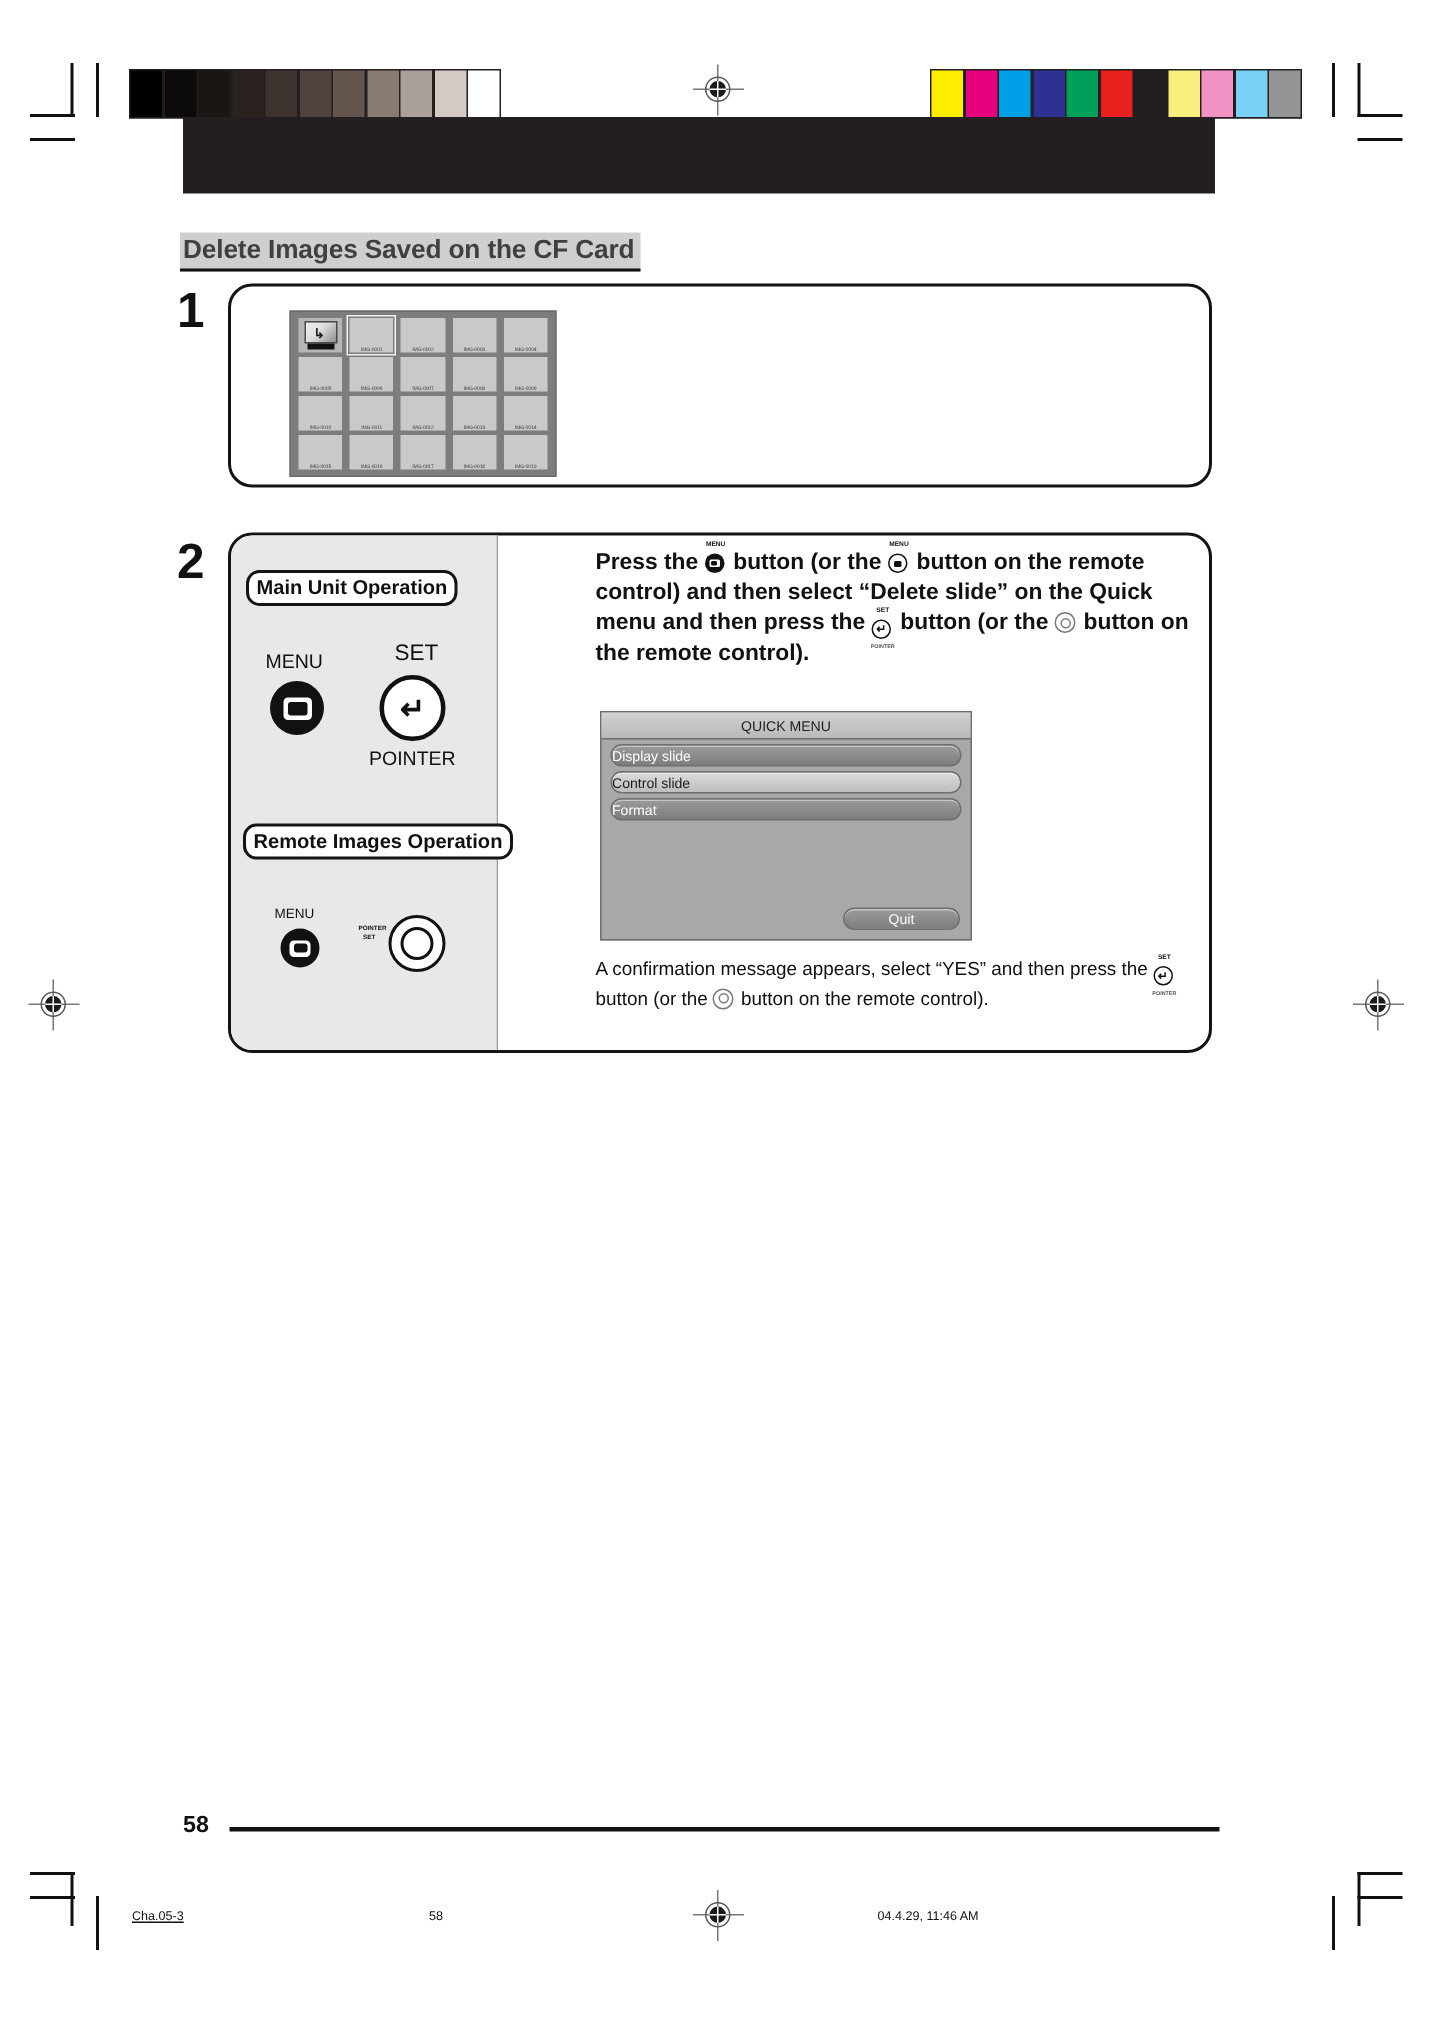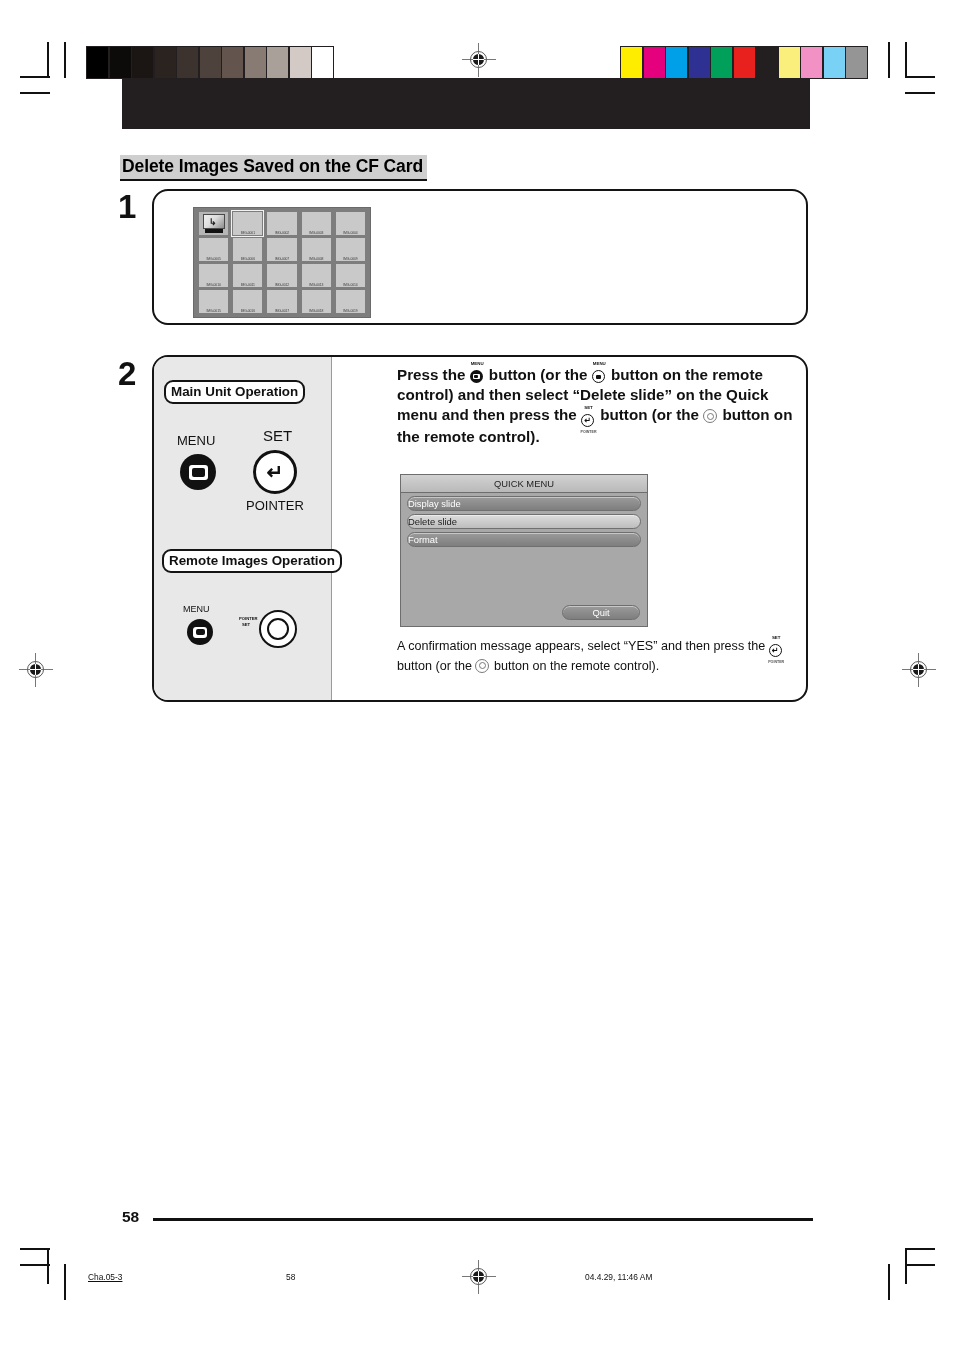--- a/index.html
+++ b/index.html
@@ -61,21 +61,21 @@
     background: #231f20;
   }
 
   
   #section-heading {
     position: absolute;
     left: 120px; top: 155px;
     font-size: 17.5px;
     font-weight: bold;
     letter-spacing: -0.1px;
-    color: #000000;
+    color: #404040;
     background: #cfcfcf;
     padding: 1px 4px 2px 2px;
     border-bottom: 2.6px solid #111;
     white-space: nowrap;
   }
 
   
   .step-num {
     position: absolute;
     font-size: 33px;
@@ -595,21 +595,21 @@
       <span>button on the remote control) and then select “Delete slide” on the Quick menu and then press the</span>
       <span class="g-wrap"><span class="g-top">SET</span><span class="g-set">↵</span><span class="g-bot">POINTER</span></span>
       <span>button (or the</span>
       <span class="g-wrap"><span class="g-ring"></span></span>
       <span>button on the remote control).</span>
     </div>
 
     <div id="quick-menu">
       <div id="qm-title">QUICK MENU</div>
       <div class="qm-item">Display slide</div>
-      <div class="qm-item highlight">Delete slide</div>
+      <div class="qm-item highlight">Control slide</div>
       <div class="qm-item">Format</div>
       <div id="qm-quit">Quit</div>
     </div>
 
     <div id="step2-note">
       <span>A confirmation message appears, select “YES” and then press the</span>
       <span class="g-wrap"><span class="g-top">SET</span><span class="g-set">↵</span><span class="g-bot">POINTER</span></span>
       <span>button (or the</span>
       <span class="g-wrap"><span class="g-ring"></span></span>
       <span>button on the remote control).</span>

